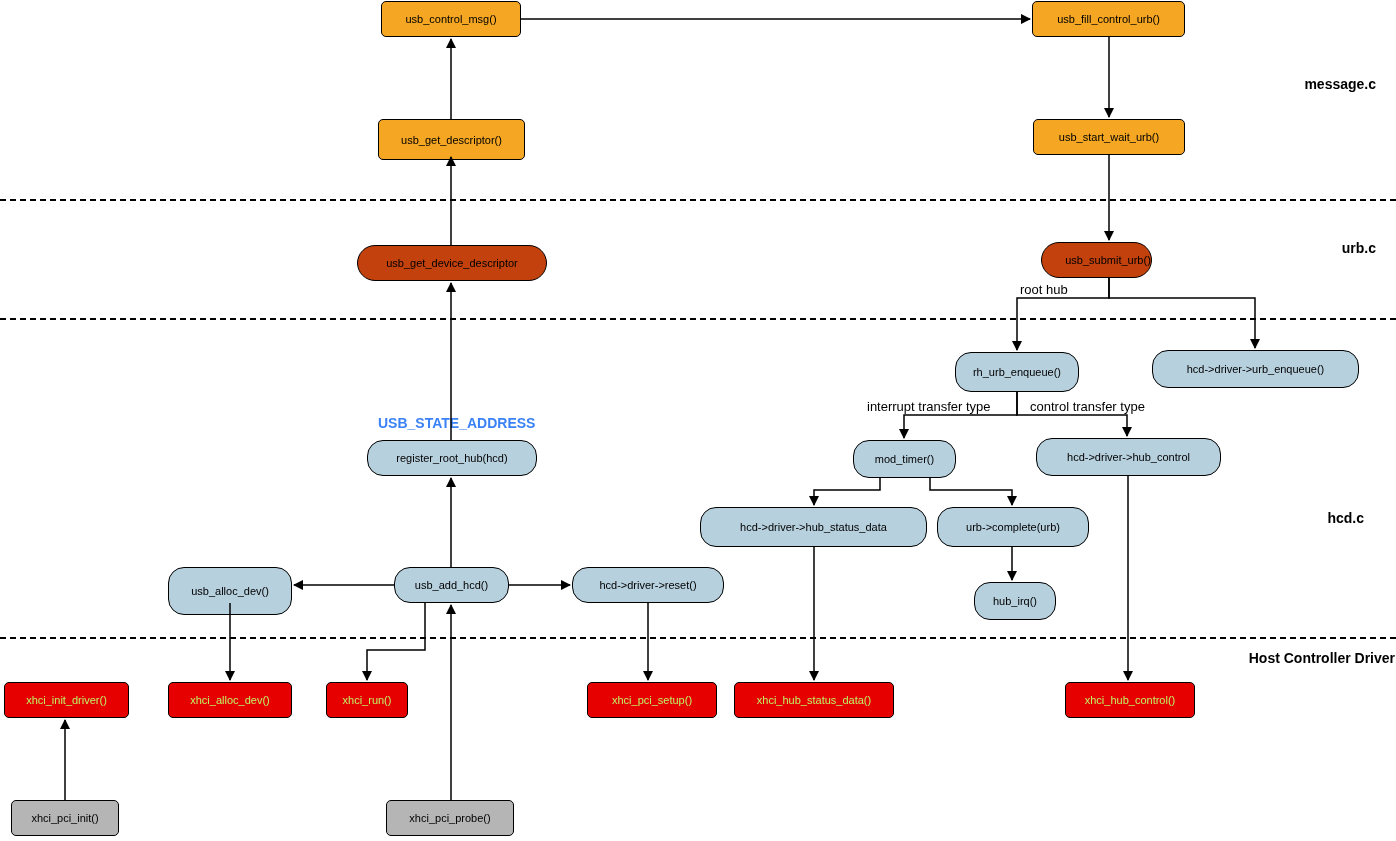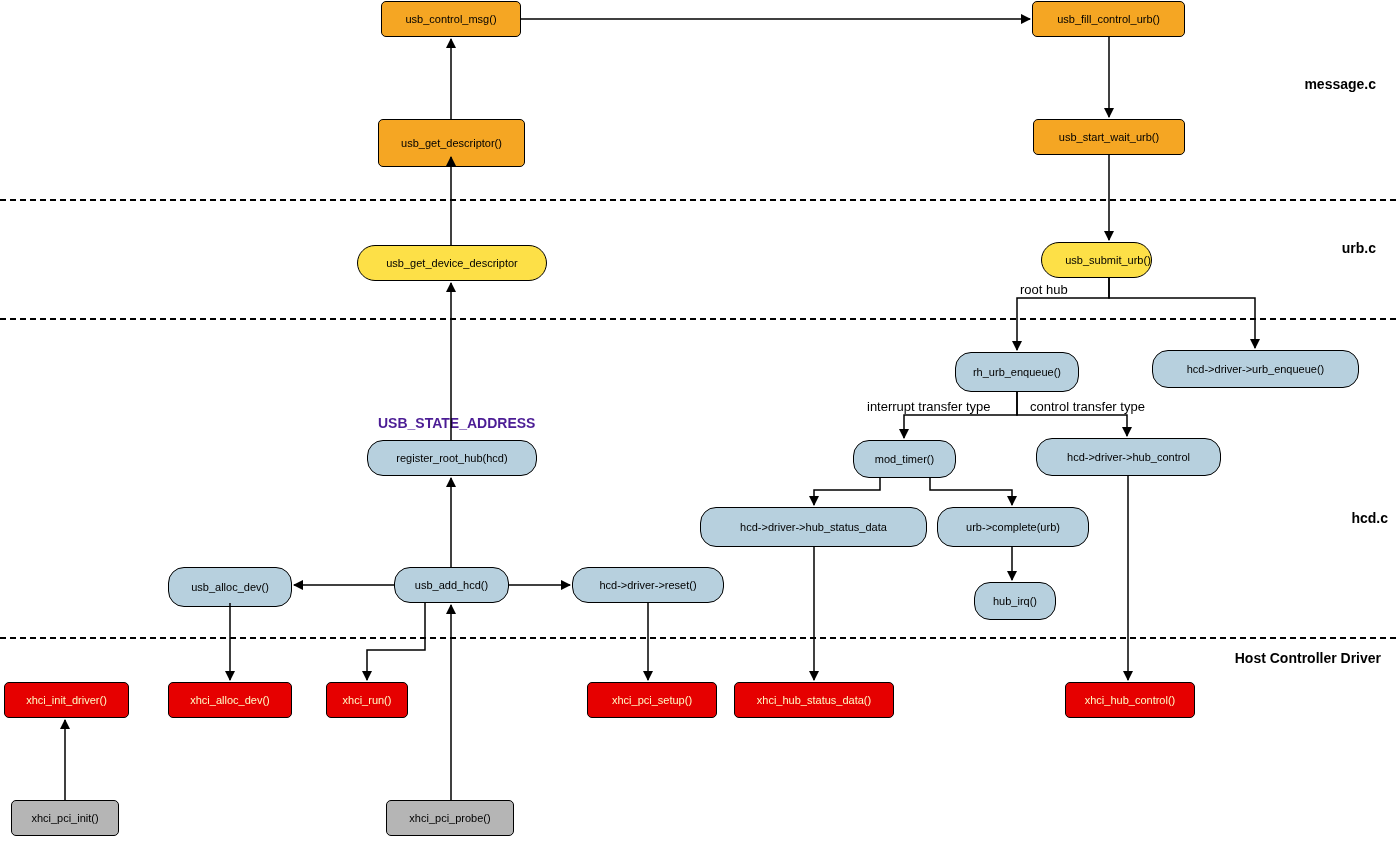--- a/index.html
+++ b/index.html
@@ -18,30 +18,30 @@
     border-radius: 5px;
     display: flex;
     align-items: center;
     justify-content: center;
     font-size: 11px;
     font-weight: 500;
     padding: 0 10px;
     white-space: nowrap;
   }
   .orange { background: #f5a623; }
-  .green  { background: #fde047; border-radius: 18px; }
+  .green  { background: #c2410c; border-radius: 18px; }
   .blue   { background: #b7d0de; border-radius: 16px; }
-  .red    { background: #e60000; color: #fef9c3; }
+  .red    { background: #e60000; color: #bef264; }
   .grey   { background: #b5b5b5; }
   .label {
     position: absolute;
     font-weight: bold;
     font-size: 14px;
   }
-  .label-red { color: #4c1d95; }
+  .label-red { color: #3b82f6; }
   .edge-label {
     position: absolute;
     font-size: 13px;
     color: #000;
     white-space: nowrap;
   }
   .hsep {
     position: absolute;
     left: 0;
     right: 0;
@@ -58,42 +58,42 @@
 </style>
 </head>
 <body>
 
 <div class="hsep" style="top:199px;"></div>
 <div class="hsep" style="top:318px;"></div>
 <div class="hsep" style="top:637px;"></div>
 
 <div class="label" style="right:20px; top:76px;">message.c</div>
 <div class="label" style="right:20px; top:240px;">urb.c</div>
-<div class="label" style="right:8px; top:510px;">hcd.c</div>
-<div class="label" style="right:15px; top:650px;">Host Controller Driver</div>
+<div class="label" style="right:32px; top:510px;">hcd.c</div>
+<div class="label" style="right:1px; top:650px;">Host Controller Driver</div>
 
 <div class="label label-red" style="left:378px; top:415px;">USB_STATE_ADDRESS</div>
 
 <div class="node orange" style="left:381px; top:1px; width:140px; height:36px;">usb_control_msg()</div>
 <div class="node orange" style="left:1032px; top:1px; width:153px; height:36px;">usb_fill_control_urb()</div>
-<div class="node orange" style="left:378px; top:119px; width:147px; height:48px;">usb_get_descriptor()</div>
+<div class="node orange" style="left:378px; top:119px; width:147px; height:41px;">usb_get_descriptor()</div>
 <div class="node orange" style="left:1033px; top:119px; width:152px; height:36px;">usb_start_wait_urb()</div>
 
 <div class="node green" style="left:357px; top:245px; width:190px; height:36px;">usb_get_device_descriptor</div>
 <div class="node green" style="left:1041px; top:242px; width:111px; height:36px;padding-left:33px;">usb_submit_urb()</div>
 
 <div class="node blue" style="left:367px; top:440px; width:170px; height:36px;">register_root_hub(hcd)</div>
 <div class="node blue" style="left:955px; top:352px; width:124px; height:40px;">rh_urb_enqueue()</div>
 <div class="node blue" style="left:1152px; top:350px; width:207px; height:38px;">hcd-&gt;driver-&gt;urb_enqueue()</div>
 <div class="node blue" style="left:853px; top:440px; width:103px; height:38px;">mod_timer()</div>
 <div class="node blue" style="left:1036px; top:438px; width:185px; height:38px;">hcd-&gt;driver-&gt;hub_control</div>
 <div class="node blue" style="left:700px; top:507px; width:227px; height:40px;">hcd-&gt;driver-&gt;hub_status_data</div>
 <div class="node blue" style="left:937px; top:507px; width:152px; height:40px;">urb-&gt;complete(urb)</div>
 <div class="node blue" style="left:974px; top:582px; width:82px; height:38px;">hub_irq()</div>
-<div class="node blue" style="left:168px; top:567px; width:124px; height:40px;">usb_alloc_dev()</div>
+<div class="node blue" style="left:168px; top:567px; width:124px; height:48px;">usb_alloc_dev()</div>
 <div class="node blue" style="left:394px; top:567px; width:115px; height:36px;">usb_add_hcd()</div>
 <div class="node blue" style="left:572px; top:567px; width:152px; height:36px;">hcd-&gt;driver-&gt;reset()</div>
 
 <div class="node red" style="left:4px; top:682px; width:125px; height:36px;">xhci_init_driver()</div>
 <div class="node red" style="left:168px; top:682px; width:124px; height:36px;">xhci_alloc_dev()</div>
 <div class="node red" style="left:326px; top:682px; width:82px; height:36px;">xhci_run()</div>
 <div class="node red" style="left:587px; top:682px; width:130px; height:36px;">xhci_pci_setup()</div>
 <div class="node red" style="left:734px; top:682px; width:160px; height:36px;">xhci_hub_status_data()</div>
 <div class="node red" style="left:1065px; top:682px; width:130px; height:36px;">xhci_hub_control()</div>
 

